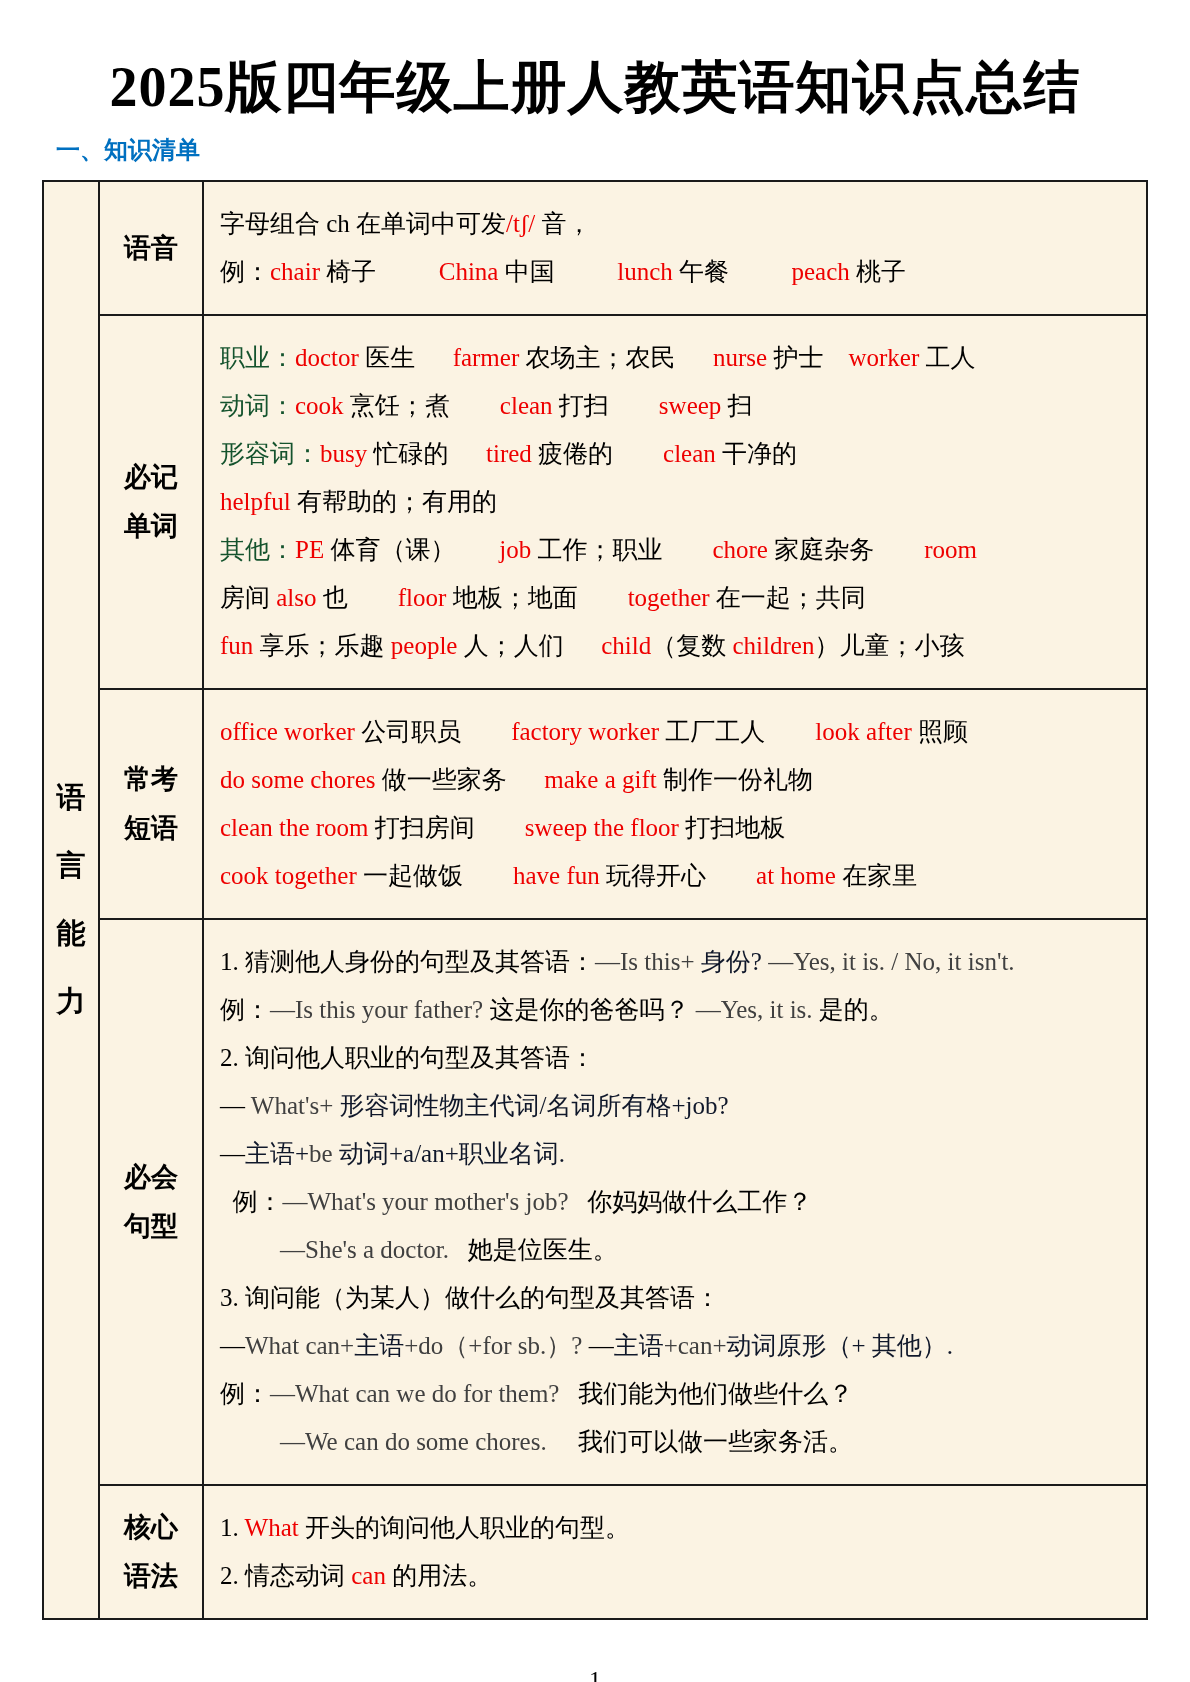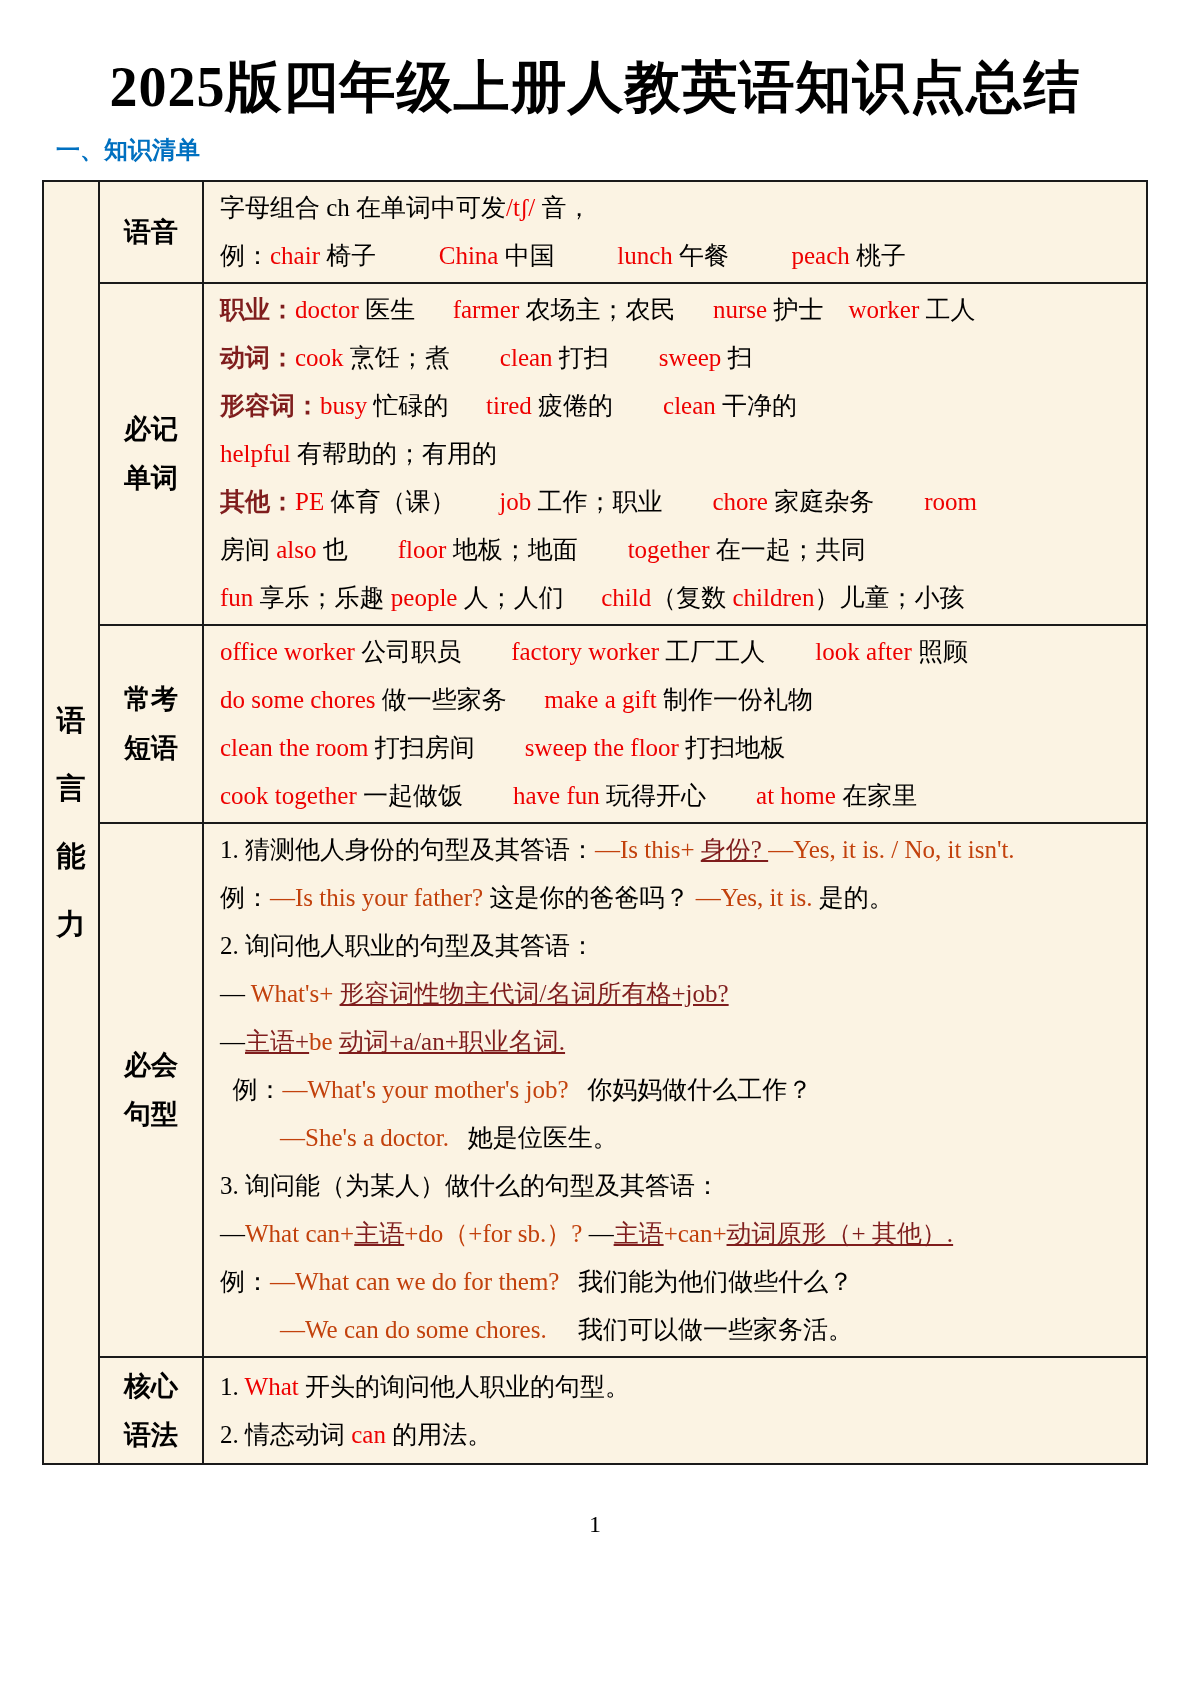--- a/index.html
+++ b/index.html
@@ -61,33 +61,33 @@
   td.label{
     width:98px;
     text-align:center;
     font-weight:bold;
     font-size:27px;
     color:#000;
     line-height:1.8;
     padding:4px 2px;
   }
   td.content{
-    padding:2px 16px;
+    padding:18px 16px;
     font-size:25px;
     color:#000;
   }
   .line{
     line-height:48px;
     white-space:pre-wrap;
   }
   .k{color:#000;}
   .r{color:#ee0000;}
-  .g{color:#7f1d1d;text-decoration:underline;}
-  .b{color:#c2410c;}
-  .gb{color:#7f1d1d;font-weight:bold;}
+  .g{color:#0f172a;}
+  .b{color:#404040;}
+  .gb{color:#14532d;font-weight:normal;}
   .page-number{
     text-align:center;
     font-size:24px;
     color:#000;
     margin:46px 0 26px 0;
   }
 </style>
 </head>
 <body>
 

